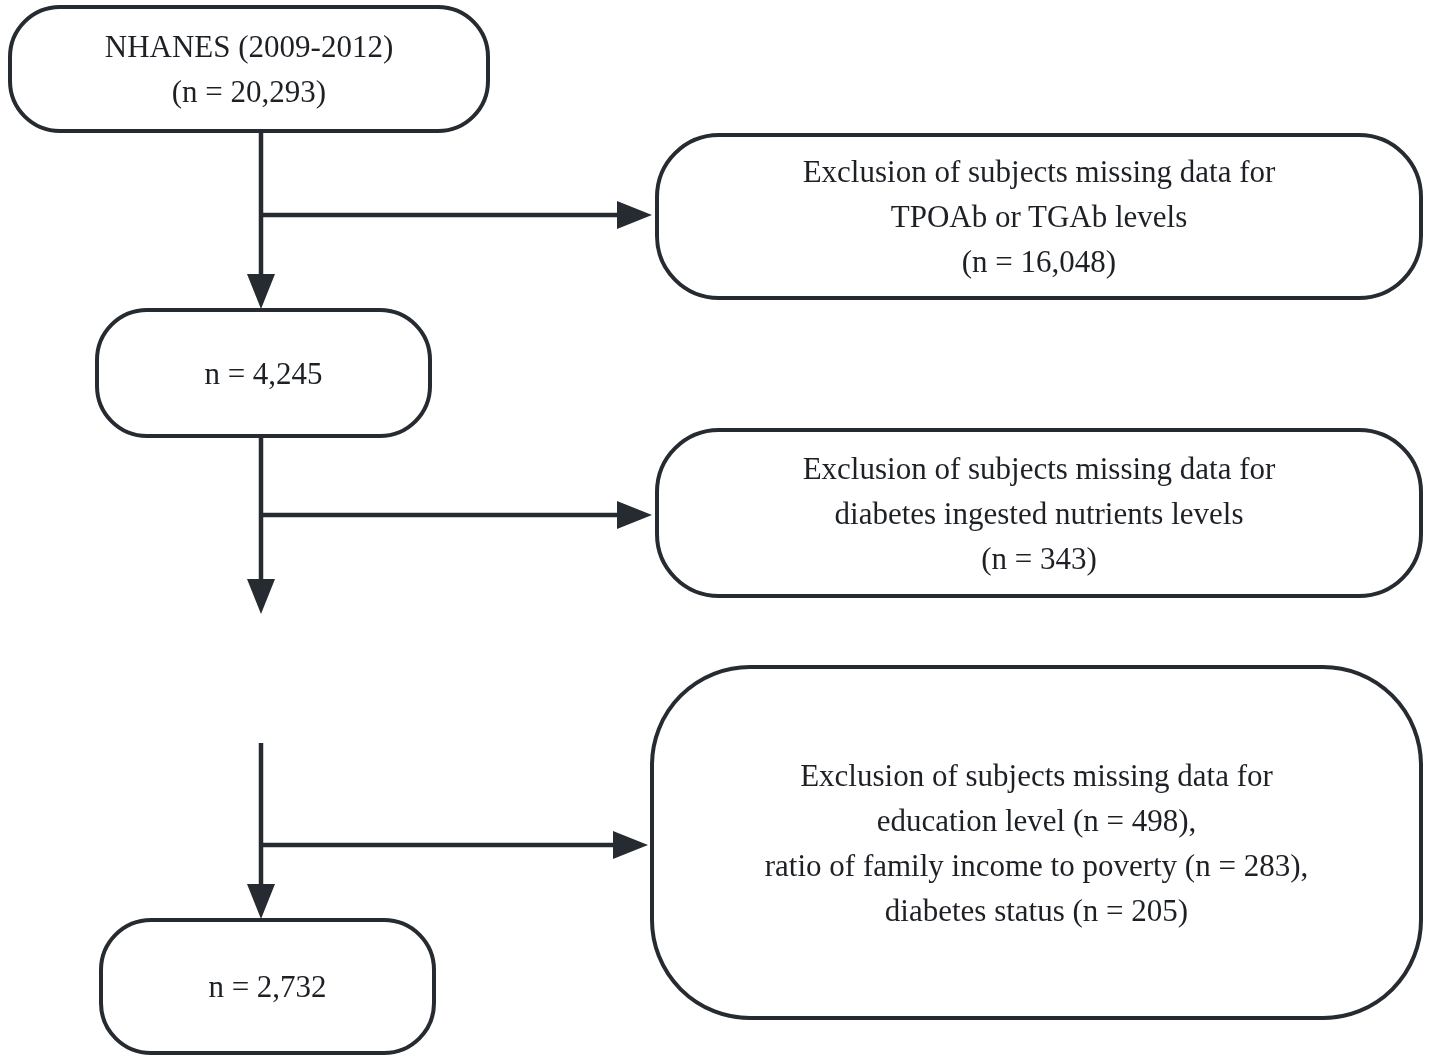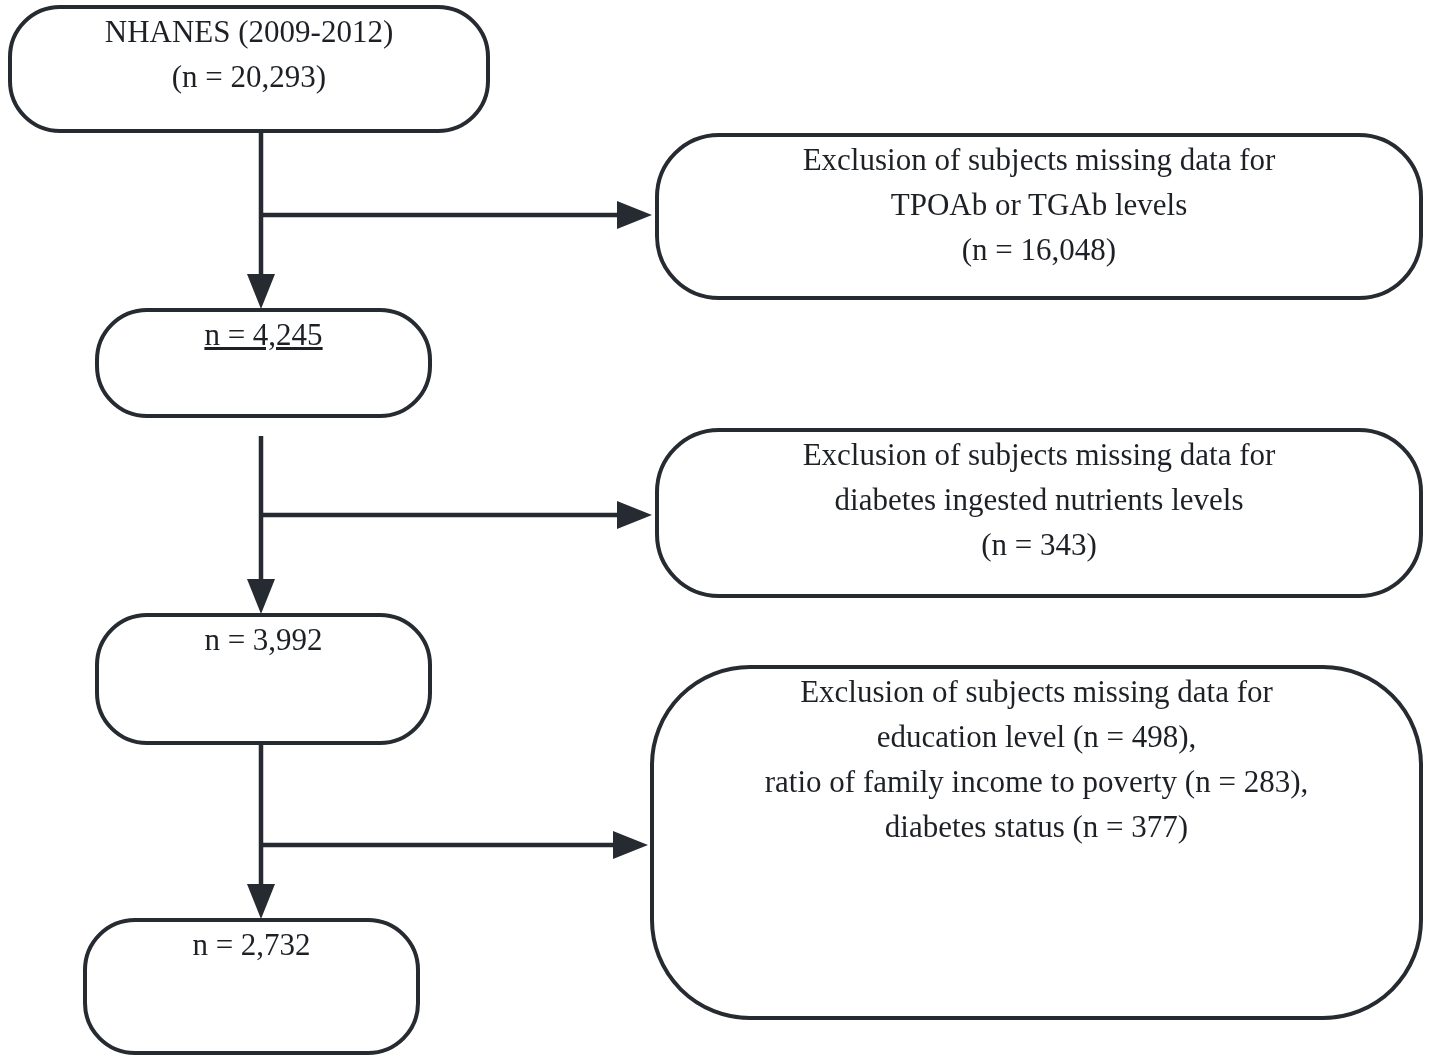--- a/index.html
+++ b/index.html
@@ -30,32 +30,33 @@
   svg.connectors polygon{
     fill:var(--border-color);
   }
   .box{
     position:absolute;
     box-sizing:border-box;
     border:4.5px solid var(--border-color);
     background:var(--bg-color);
     display:flex;
     flex-direction:column;
+    justify-content:center;
     align-items:center;
     text-align:center;
     font-size:31px;
     line-height:45px;
     z-index:2;
   }
   .box .line{white-space:nowrap;}
   
   .box.source{left:8px;   top:5px;   width:482px; height:128px; border-radius:52px;}
-  .box.step1 {left:95px;  top:308px; width:337px; height:110px; border-radius:52px;text-decoration:underline;}
+  .box.step1 {left:95px;  top:308px; width:337px; height:130px; border-radius:52px;}
   .box.step2 {left:95px;  top:613px; width:337px; height:132px; border-radius:52px;}
-  .box.step3 {left:83px;  top:918px; width:337px; height:137px; border-radius:52px;}
+  .box.step3 {left:99px;  top:918px; width:337px; height:137px; border-radius:52px;}
   
   .box.excl1 {left:655px; top:133px; width:768px; height:167px; border-radius:64px;}
   .box.excl2 {left:655px; top:428px; width:768px; height:170px; border-radius:64px;}
   .box.excl3 {left:650px; top:665px; width:773px; height:355px; border-radius:100px;}
 </style>
 </head>
 <body>
 
 <div class="canvas">
 
@@ -82,23 +83,20 @@
 
   <div class="box source">
     <div class="line">NHANES (2009-2012)</div>
     <div class="line">(n = 20,293)</div>
   </div>
 
   <div class="box step1">
     <div class="line">n = 4,245</div>
   </div>
 
-  <div class="box step2">
-    <div class="line">n = 3,992</div>
-  </div>
 
   <div class="box step3">
     <div class="line">n = 2,732</div>
   </div>
 
   <div class="box excl1">
     <div class="line">Exclusion of subjects missing data for</div>
     <div class="line">TPOAb or TGAb levels</div>
     <div class="line">(n = 16,048)</div>
   </div>
@@ -106,16 +104,16 @@
   <div class="box excl2">
     <div class="line">Exclusion of subjects missing data for</div>
     <div class="line">diabetes ingested nutrients levels</div>
     <div class="line">(n = 343)</div>
   </div>
 
   <div class="box excl3">
     <div class="line">Exclusion of subjects missing data for</div>
     <div class="line">education level (n = 498),</div>
     <div class="line">ratio of family income to poverty (n = 283),</div>
-    <div class="line">diabetes status (n = 377)</div>
+    <div class="line">diabetes status (n = 205)</div>
   </div>
 
 </div>
 
 </body></html>

